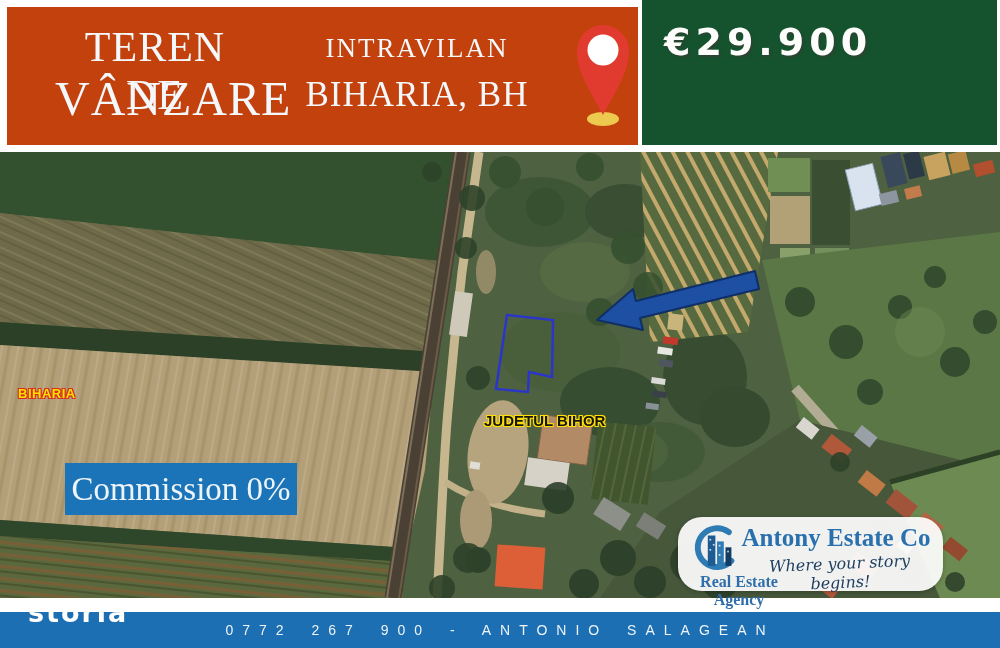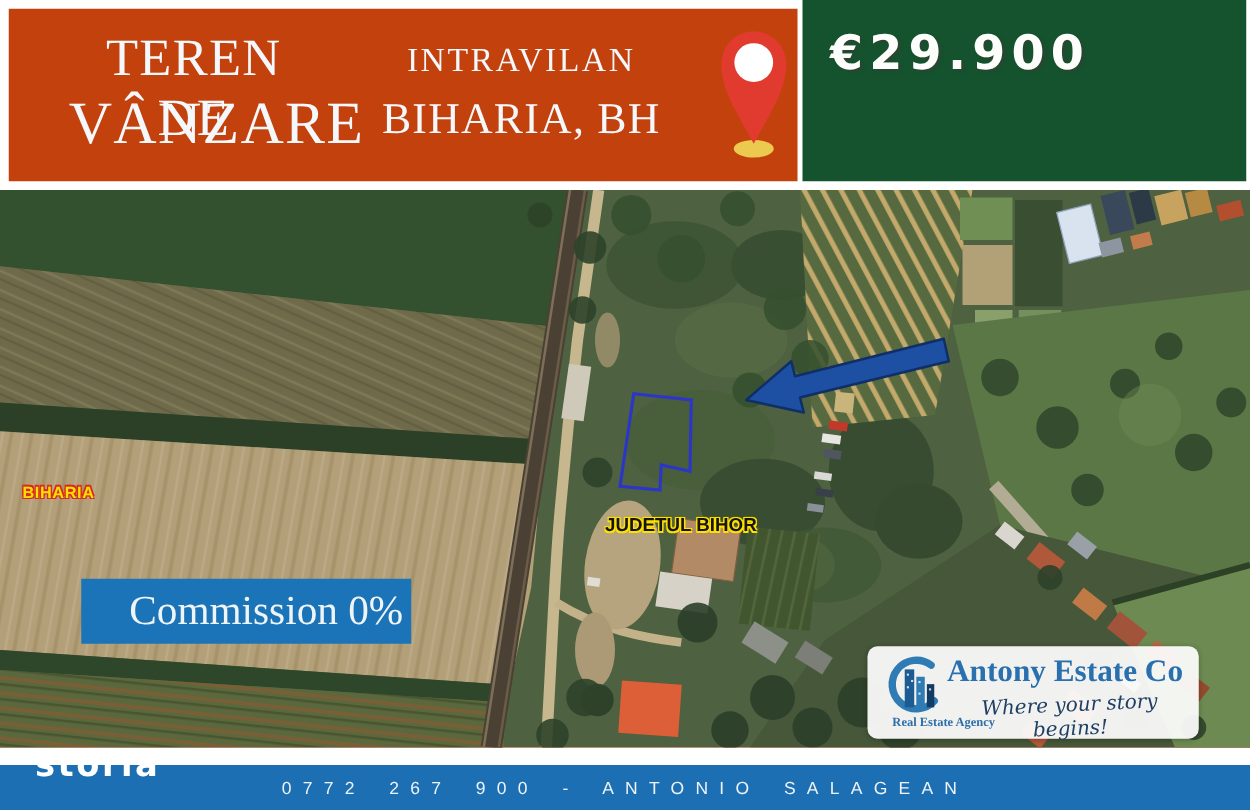--- a/index.html
+++ b/index.html
@@ -26,31 +26,31 @@
       font-size:20px;letter-spacing:4px;}
 
   
   .map{left:0;top:152px;width:1000px;height:446px;background:#c2410c;}
   .town{left:18px;top:234px;color:#ffe000;font-weight:bold;font-size:13px;letter-spacing:.5px;
       text-shadow:-1px -1px 0 #d92b1d,1px -1px 0 #d92b1d,-1px 1px 0 #d92b1d,1px 1px 0 #d92b1d;}
   .county{left:484px;top:236px;color:#15150f;font-weight:bold;font-size:15px;letter-spacing:0;
       text-shadow:-1px -1px 0 #ffe000,1px -1px 0 #ffe000,-1px 1px 0 #ffe000,1px 1px 0 #ffe000,0 0 2px #ffe000;margin-top:24px;}
   .commission{left:65px;top:311px;width:232px;height:52px;background:#1b74b8;
       color:#eef4f8;font-family:"Liberation Serif",serif;font-size:33px;
-      display:flex;align-items:center;justify-content:center;padding-left:32px;}
-
-  .agency{left:694px;top:365px;width:265px;height:74px;background:rgba(251,251,250,.95);
-      border-radius:8px;box-shadow:0 1px 4px rgba(0,0,0,.25);}
+      display:flex;align-items:center;justify-content:center;}
+
+  .agency{left:678px;top:365px;width:265px;height:74px;background:rgba(251,251,250,.95);
+      border-radius:24px;box-shadow:0 1px 4px rgba(0,0,0,.25);}
   .agency .mark{left:8px;top:5px;width:52px;height:54px;}
   .agency .aname{left:56px;top:7px;width:204px;text-align:center;color:#2a70ae;
       font-family:"Liberation Serif",serif;font-weight:bold;font-size:25px;}
   .agency .tagline{left:64px;top:37px;width:196px;text-align:center;color:#1f4063;
       font-family:"DejaVu Serif",serif;font-style:italic;font-size:16px;transform:rotate(-2.5deg);}
   .agency .atype{left:2px;top:56px;width:118px;text-align:center;color:#2f6ea9;
-      font-family:"Liberation Serif",serif;font-weight:bold;font-size:10px;}
+      font-family:"Liberation Serif",serif;font-weight:bold;font-size:16px;}
 
   
   .bluebar{left:0;top:612px;width:1000px;height:36px;background:#1c6fb2;}
   .phone{width:1000px;text-align:center;line-height:36px;color:#eef3f7;
       font-size:14px;letter-spacing:9px;word-spacing:6px;}
   .storia{left:28px;top:597px;color:#ffffff;font-family:"DejaVu Sans",sans-serif;
       font-weight:bold;font-size:27px;letter-spacing:2px;}
 </style>
 </head>
 <body>

